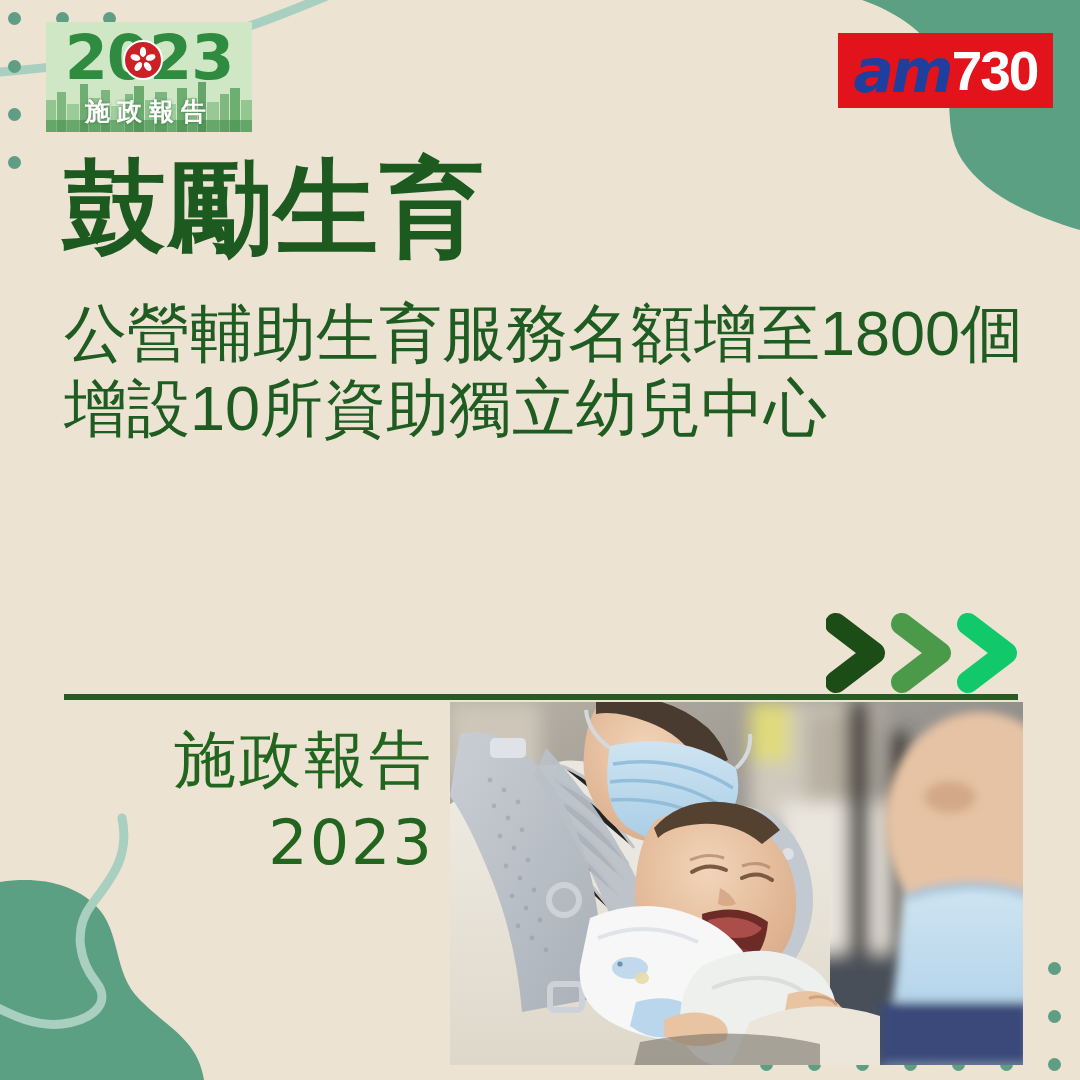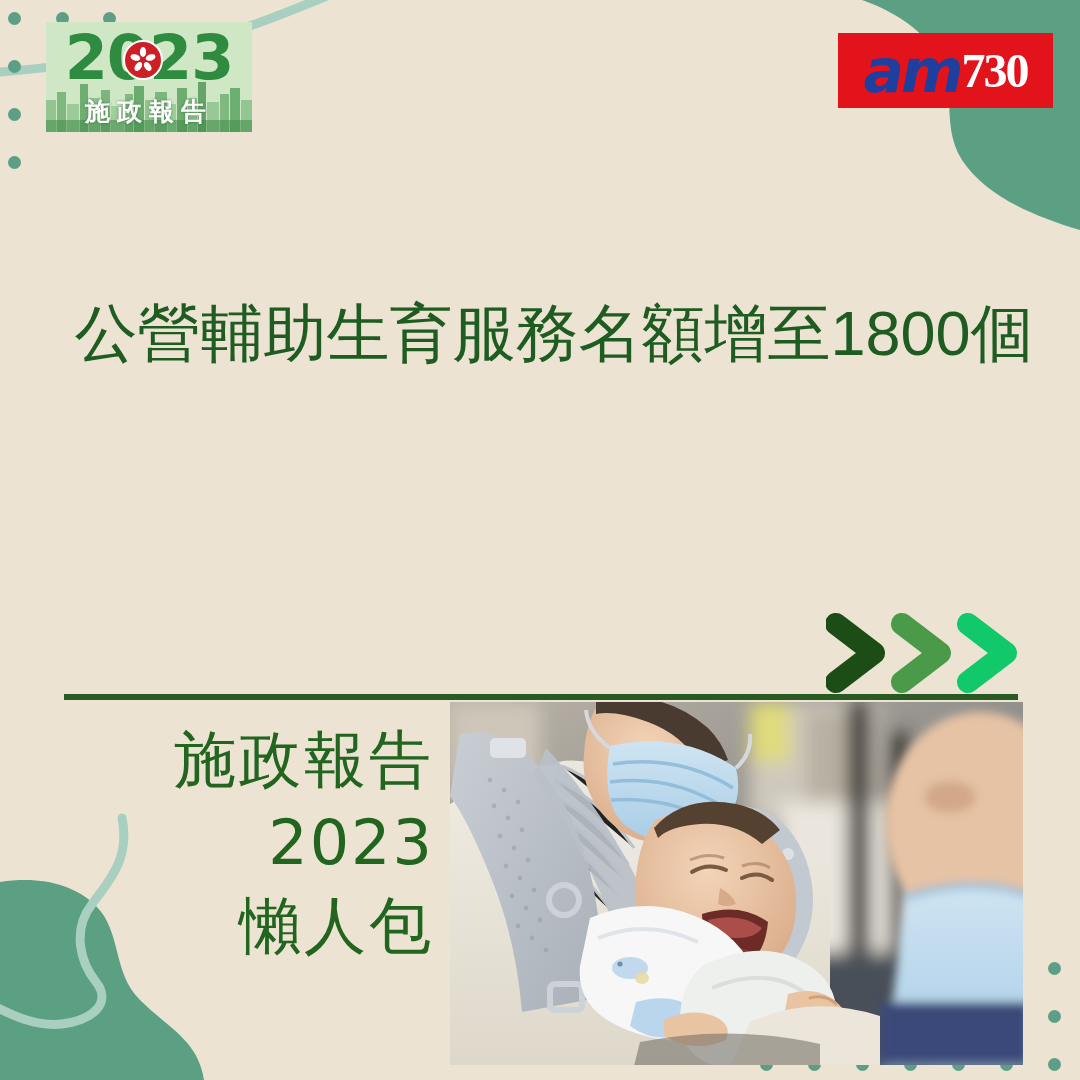--- a/index.html
+++ b/index.html
@@ -110,26 +110,26 @@
     color: #1f3f9e;
     font-size: 60px;
     font-weight: bold;
     font-style: italic;
     letter-spacing: -3px;
     line-height: 58px;
     font-family: "DejaVu Sans", sans-serif;
   }
   .am730 .n730 {
     color: #ffffff;
-    font-size: 48px;
+    font-size: 55px;
     font-weight: bold;
     letter-spacing: -2px;
     line-height: 58px;
     margin-left: 1px;
-    font-family: Liberation Serif, serif;
+    font-family: Liberation Sans, sans-serif;
   }
 
   
   .headline {
     position: absolute;
     left: 62px;
     top: 152px;
     color: #1d5a1f;
     font-size: 104px;
     font-weight: bold;
@@ -137,21 +137,20 @@
     letter-spacing: 2px;
     white-space: nowrap;
   }
 
   
   .body-lines {
     position: absolute;
     left: 64px;
     top: 296px;
     width: 980px;
-    text-align: center;
   }
   .body-line {
     color: #1f5c21;
     font-size: 63px;
     line-height: 75px;
     letter-spacing: 0px;
     white-space: nowrap;
   }
 
   
@@ -273,37 +272,38 @@
       </svg>
     </div>
     <div class="logo-sub">施政報告</div>
   </div>
 
   <div class="am730">
     <span class="am">am</span>
       <span class="n730">730</span>
   </div>
 
+  <div class="headline">鼓勵生育</div>
 
   <div class="body-lines">
     <div class="body-line">公營輔助生育服務名額增至1800個</div>
+    <div class="body-line">增設10所資助獨立幼兒中心</div>
   </div>
 
   <svg class="chevrons" viewBox="0 0 215 82" xmlns="http://www.w3.org/2000/svg">
     <path d="M10,12 L48,41 L10,70" stroke="#1d4d16" stroke-width="22" fill="none" stroke-linecap="round" stroke-linejoin="round"></path>
     <path d="M76,12 L114,41 L76,70" stroke="#4a9a4a" stroke-width="22" fill="none" stroke-linecap="round" stroke-linejoin="round"></path>
     <path d="M142,12 L180,41 L142,70" stroke="#11c96a" stroke-width="22" fill="none" stroke-linecap="round" stroke-linejoin="round"></path>
   </svg>
 
   <div class="divider"></div>
 
   <div class="footer-text">
     <div class="footer-line">施政報告</div>
     <div class="footer-line num">2023</div>
-    <div class="footer-line">懶人包</div>
   </div>
 
   <div class="photo">
     <svg width="573" height="363" viewBox="0 0 573 363" xmlns="http://www.w3.org/2000/svg">
       <defs>
         <linearGradient id="bgGrad" x1="0" y1="0" x2="1" y2="1">
           <stop offset="0%" stop-color="#b9b2a6"></stop>
           <stop offset="55%" stop-color="#8f8d8a"></stop>
           <stop offset="100%" stop-color="#5d6672"></stop>
         </linearGradient>

